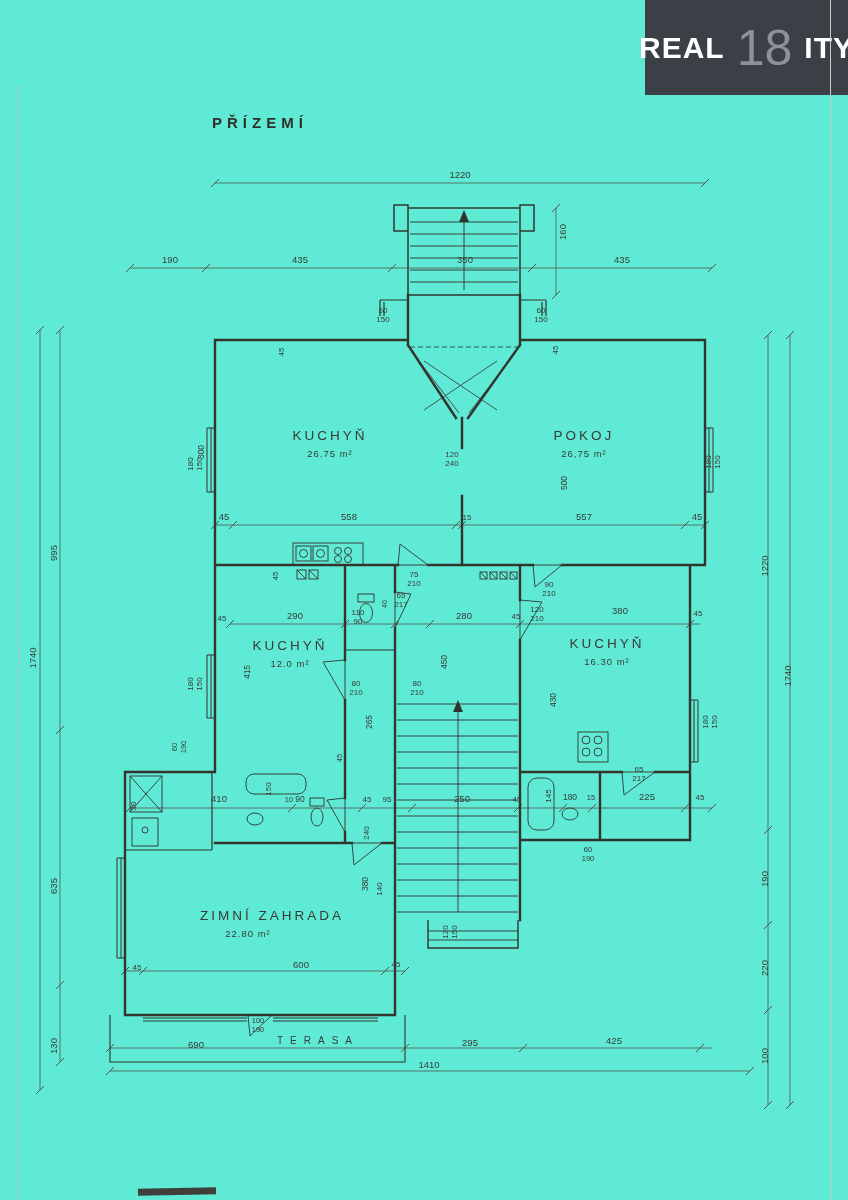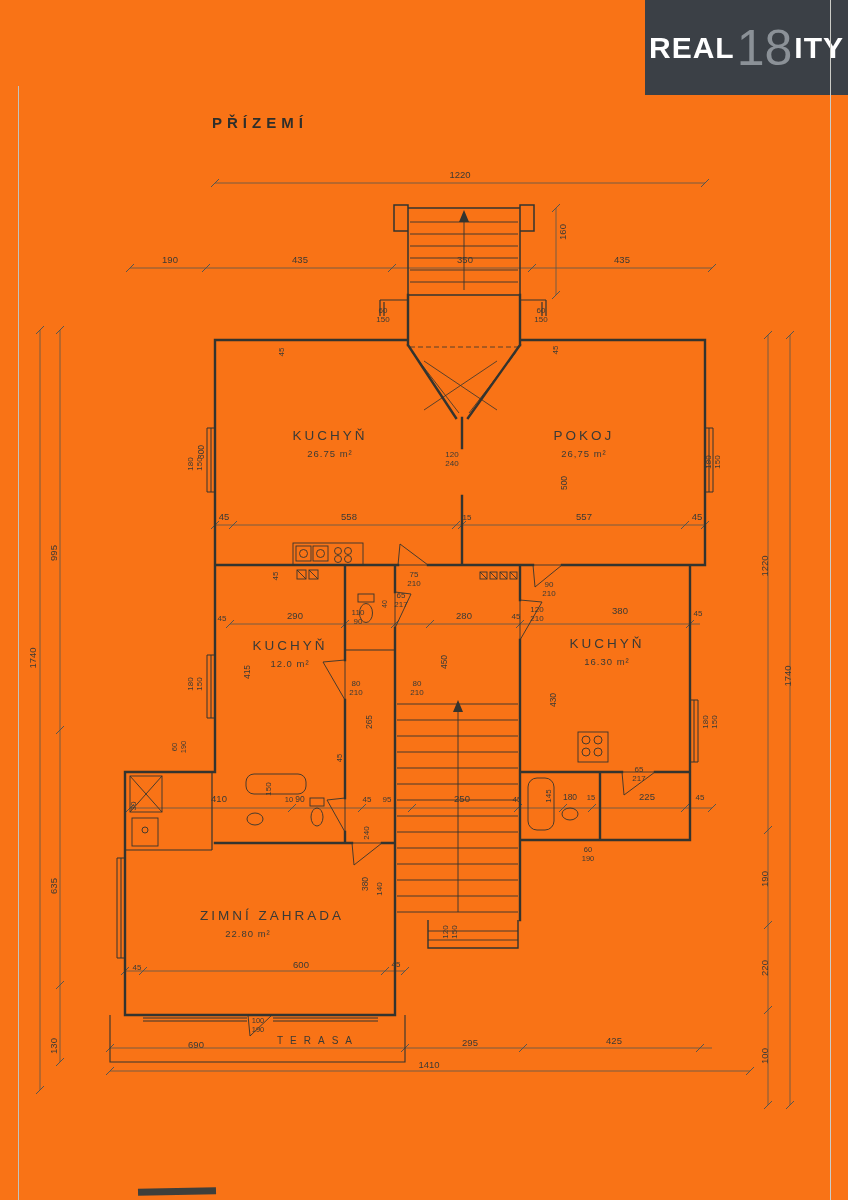--- a/index.html
+++ b/index.html
@@ -1,27 +1,27 @@
 <!DOCTYPE html>
 <html><head>
 <meta charset="utf-8">
 <style>
   * { margin:0; padding:0; box-sizing:border-box; }
   html,body { background:#e9e9e6; }
   .page {
     position:relative; width:848px; height:1200px;
-    background:#f97316; overflow:hidden;
+    background:#5eead4; overflow:hidden;
     font-family:"Liberation Sans", sans-serif;
   }
   .logo {
     position:absolute; top:0; right:0; width:203px; height:95px;
     background:#3b4046; display:flex; align-items:center; justify-content:center;
   }
   .logo .seg { color:#ffffff; font-size:30px; font-weight:bold; letter-spacing:1px; }
-  .logo .mid { color:#8b9197; font-size:50px; font-weight:400; line-height:1; margin:0 2px; }
+  .logo .mid { color:#8b9197; font-size:50px; font-weight:400; line-height:1; margin:0 12px; }
   .title {
     position:absolute; left:212px; top:114px;
     font-size:15px; font-weight:bold; letter-spacing:5px; color:#2f2f2b;
   }
   svg.plan { position:absolute; left:0; top:0; }
   svg.plan text { font-family:"Liberation Sans", sans-serif; fill:#3a3a36; }
   .edge-left  { position:absolute; left:18px;  top:86px; width:1px; height:1114px; background:#c3c3be; }
   .edge-right { position:absolute; left:830px; top:0;    width:1px; height:1200px; background:#ccccc6; }
   .smudge { position:absolute; left:138px; top:1188px; width:78px; height:7px; background:#3f3f3b; transform:rotate(-1deg); }
 </style>

